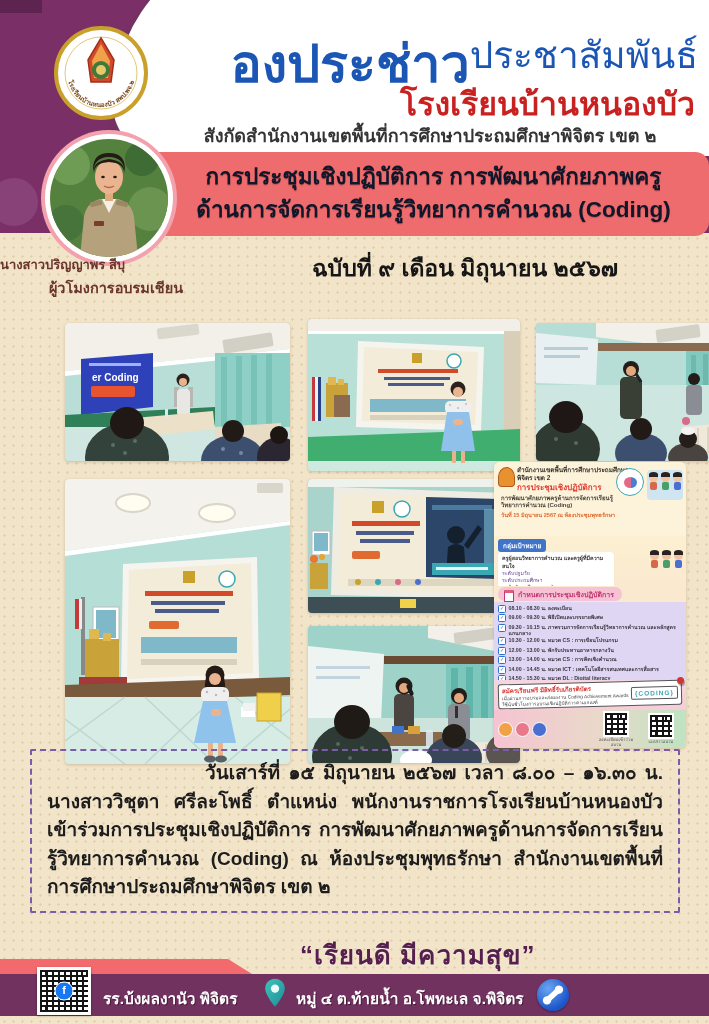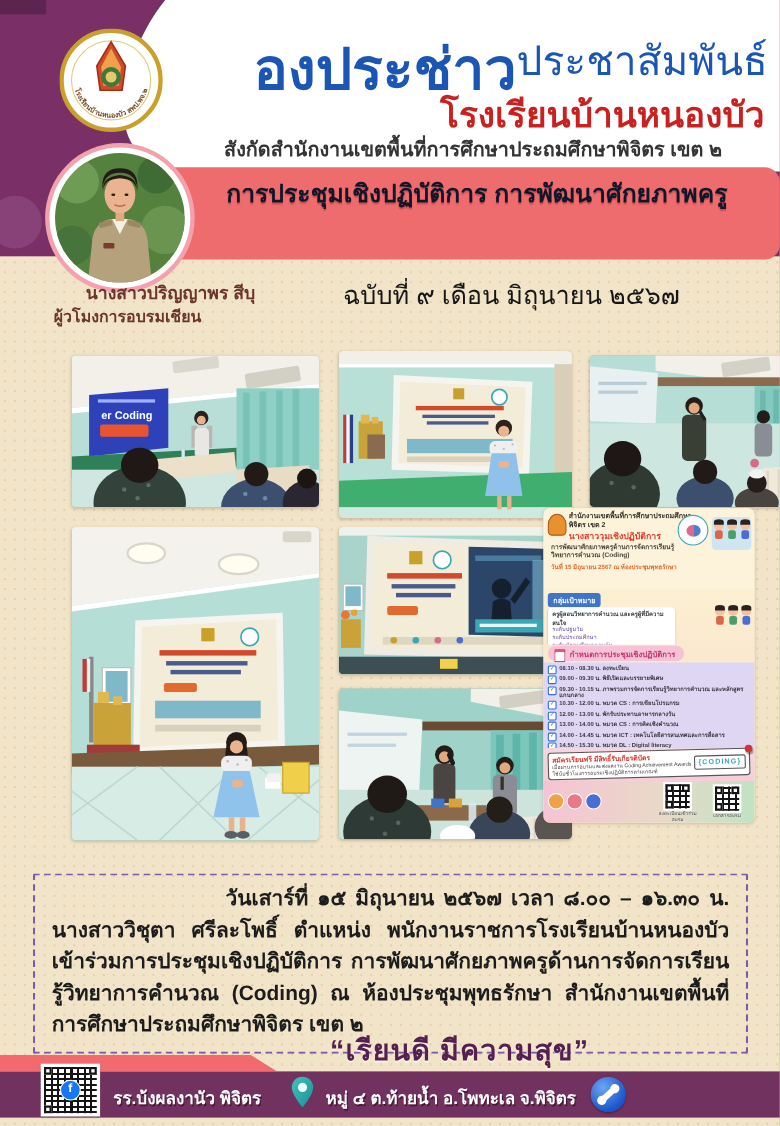--- a/index.html
+++ b/index.html
@@ -27,23 +27,23 @@
   .event-banner .dc2{position:absolute;left:-14px;bottom:-26px;width:56px;height:56px;border-radius:50%;background:rgba(255,255,255,.12);}
   .event-text{position:absolute;left:118px;right:8px;top:9px;text-align:center;color:#0f172a;font-weight:bold;font-size:22.5px;line-height:1.45;text-shadow:0 1px 1px rgba(140,30,30,.35);}
 
   .portrait{left:50px;top:139px;width:118px;height:118px;border-radius:50%;overflow:hidden;background:#fff;
     box-shadow:0 0 0 5px #ffffff,0 0 0 9px #f3a2ad;}
   .portrait svg{display:block;width:100%;height:100%;}
 
   .logo-wrap{left:54px;top:26px;width:94px;height:94px;}
   .logo-wrap svg{display:block;width:100%;height:100%;}
 
-  .director-name{left:0;top:254px;width:232px;text-align:right;font-size:16px;font-weight:bold;color:#6a352c;}
+  .director-name{left:0;top:254px;width:232px;text-align:left;font-size:13px;font-weight:bold;color:#6a352c;}
   .director-title{left:0;top:276px;width:232px;text-align:center;font-size:14.5px;font-weight:bold;color:#6a352c;}
-  .issue-line{left:230px;top:250px;width:470px;text-align:center;font-size:23px;font-weight:normal;color:#161616;}
+  .issue-line{left:230px;top:250px;width:470px;text-align:center;font-size:23px;font-weight:bold;color:#161616;}
 
   
   .photo{border-radius:4px;overflow:hidden;box-shadow:0 1px 3px rgba(90,70,40,.25);background:#9fcfc7;}
   .photo svg{display:block;width:100%;height:100%;}
   .pA{left:25px;top:307px;width:225px;height:138px;}
   .pB{left:268px;top:303px;width:212px;height:152px;}
   .pC{left:496px;top:307px;width:188px;height:138px;}
   .pD{left:25px;top:463px;width:225px;height:285px;}
   .pE{left:268px;top:463px;width:212px;height:134px;}
   .pF{left:268px;top:610px;width:212px;height:137px;}
@@ -92,21 +92,21 @@
   .fl-qr{width:42px;text-align:center;margin-left:3px;}
   .fl-qr .qrbox{width:26px;height:26px;margin:0 auto;background:#fff;padding:2px;box-sizing:border-box;}
   .fl-qr .cap{font-size:4.4px;color:#4a4a4a;line-height:1.1;margin-top:1px;}
   .qr-pat{width:100%;height:100%;position:relative;
     background-image:repeating-linear-gradient(0deg,#141414 0 2px,transparent 2px 5px),
                      repeating-linear-gradient(90deg,#141414 0 2px,transparent 2px 6px);}
   .qr-pat i{position:absolute;width:7px;height:7px;border:2px solid #141414;background:#fff;box-sizing:border-box;}
   .qr-pat i.tl{left:0;top:0;} .qr-pat i.tr{right:0;top:0;} .qr-pat i.bl{left:0;bottom:0;}
 
   
-  .article-box{left:30px;top:794px;width:650px;height:164px;box-sizing:border-box;border:2px dashed #7b5ca8;border-radius:2px;padding:8px 15px;}
+  .article-box{left:30px;top:749px;width:650px;height:164px;box-sizing:border-box;border:2px dashed #7b5ca8;border-radius:2px;padding:8px 15px;}
   .article-text{font-size:19px;font-weight:bold;color:#1c1c1c;line-height:1.5;text-indent:158px;text-align:justify;}
 
   .quote{left:300px;top:934px;width:370px;text-align:left;font-size:26px;font-weight:bold;color:#56204e;letter-spacing:1px;text-shadow:0 1px 0 rgba(255,255,255,.5);}
 
   
   .footer-accent{left:0;top:959px;width:252px;height:15px;background:#f2696e;
     -webkit-clip-path:polygon(0 0,228px 0,252px 100%,0 100%);clip-path:polygon(0 0,228px 0,252px 100%,0 100%);}
   .footer-bar{left:0;top:974px;width:709px;height:42px;background:#713260;}
   .footer-qr{left:37px;top:967px;width:54px;height:48px;background:#fff;padding:3px;box-sizing:border-box;box-shadow:0 1px 2px rgba(0,0,0,.35);}
   .fb-badge{position:absolute;left:50%;top:50%;transform:translate(-50%,-50%);width:17px;height:17px;border-radius:50%;background:#1877f2;border:1.5px solid #fff;color:#fff;font-weight:bold;font-size:11px;line-height:15px;text-align:center;}
@@ -134,20 +134,21 @@
       <span class="title-sub">ประชาสัมพันธ์</span>
   </div>
   <div class="abs title-school">โรงเรียนบ้านหนองบัว</div>
   <div class="abs affiliation">สังกัดสำนักงานเขตพื้นที่การศึกษาประถมศึกษาพิจิตร เขต ๒</div>
 
   <div class="abs event-banner">
     <div class="dc1"></div>
     <div class="dc2"></div>
     <div class="event-text">
       <div>การประชุมเชิงปฏิบัติการ การพัฒนาศักยภาพครู</div>
+      <div>ด้านการจัดการเรียนรู้วิทยาการคำนวณ (Coding)</div>
     </div>
   </div>
 
   <div class="abs logo-wrap">
     <svg viewBox="0 0 94 94">
       <circle cx="47" cy="47" r="45" fill="#ffffff" stroke="#c9a02a" stroke-width="4"></circle>
       <circle cx="47" cy="47" r="36" fill="none" stroke="#e3c878" stroke-width="1"></circle>
       <path d="M47 12 L60 34 L57 56 L37 56 L34 34 Z" fill="#d24a2a" stroke="#a03018" stroke-width="1.5"></path>
       <path d="M47 18 L56 35 L54 52 L40 52 L38 35 Z" fill="#f0a24a"></path>
       <circle cx="47" cy="44" r="9" fill="#3e7a3a"></circle>
@@ -431,21 +432,21 @@
       <ellipse cx="196" cy="126" rx="18" ry="18" fill="#5a5550"></ellipse>
       <ellipse cx="196" cy="108" rx="10" ry="11" fill="#f2efe8"></ellipse>
       <ellipse cx="108" cy="134" rx="16" ry="10" fill="#fff"></ellipse>
     </svg>
   </figure>
 
   <aside class="abs flyer">
     <div class="fl-top">
       <div class="fl-crest"></div>
       <div class="fl-org">สำนักงานเขตพื้นที่การศึกษาประถมศึกษาพิจิตร เขต 2</div>
-      <div class="fl-title">นางสาววุมเชิงปฏิบัติการ</div>
+      <div class="fl-title">การประชุมเชิงปฏิบัติการ</div>
       <div class="fl-sub">การพัฒนาศักยภาพครูด้านการจัดการเรียนรู้วิทยาการคำนวณ (Coding)</div>
       <div class="fl-date">วันที่ 15 มิถุนายน 2567 ณ ห้องประชุมพุทธรักษา</div>
       <div class="fl-coding-circle">
           <div class="fl-brain"></div>
         </div>
       <div class="fl-kids-top">
         <span class="kid"></span><span class="kid k2"></span><span class="kid k3"></span>
       </div>
     </div>
     <div class="fl-target">

